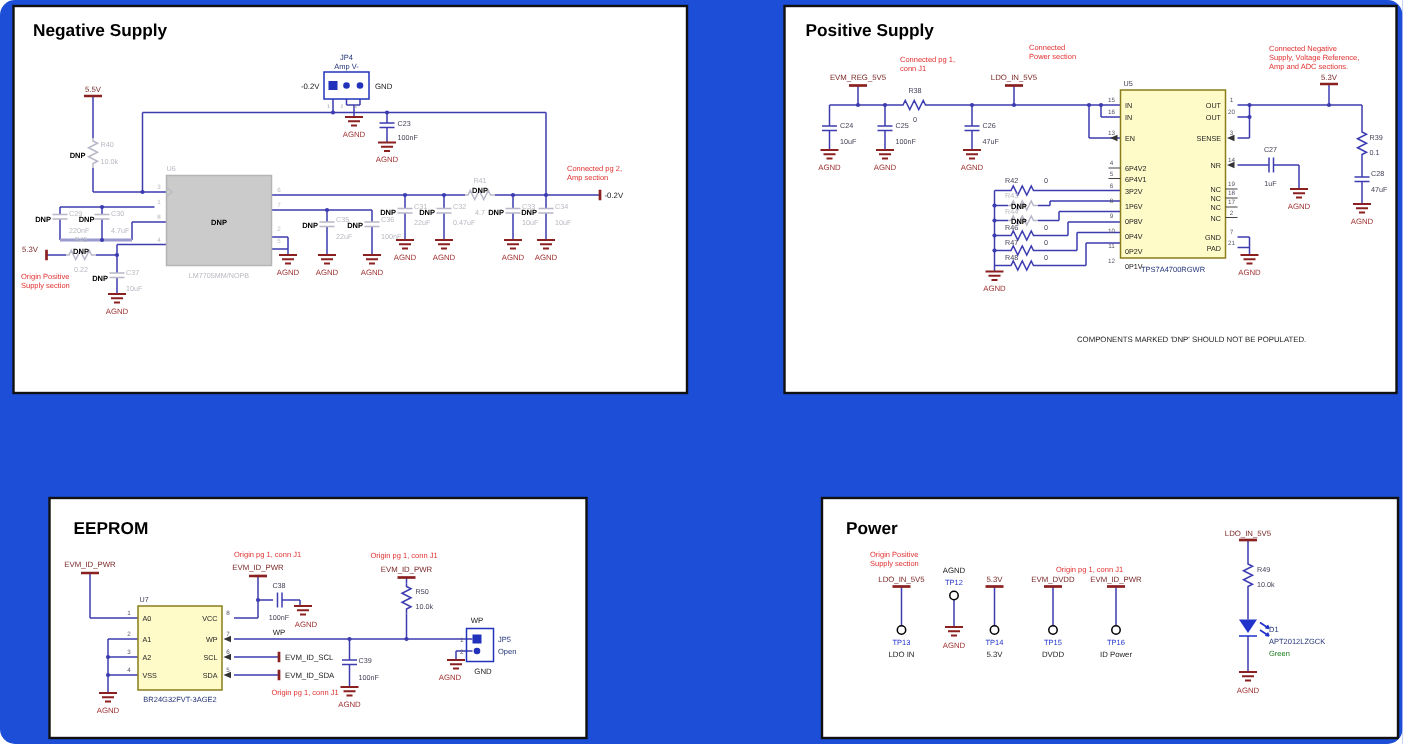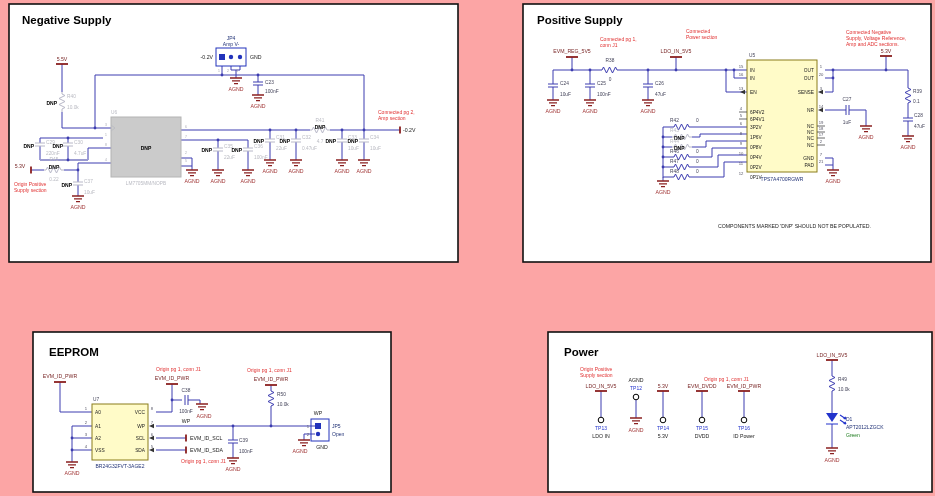--- a/index.html
+++ b/index.html
@@ -1,16 +1,16 @@
 <!DOCTYPE html>
 <html><head>
 <meta charset="utf-8">
 <style>
   html,body{margin:0;padding:0;background:#ffffff;}
-  #page{position:relative;width:935px;height:496px;background:#fca5a5;overflow:hidden;}
+  #page{position:relative;width:935px;height:496px;background:#1d4ed8;overflow:hidden;border-radius:10px;}
   text{font-family:"Liberation Sans",sans-serif;}
   .t-title{font-size:11.5px;font-weight:bold;fill:#000;}
   .net{font-size:5.2px;fill:#7a2828;}
   .agnd{font-size:5.2px;fill:#a03434;}
   .ann{font-size:5px;fill:#e03030;}
   .ref{font-size:4.8px;fill:#44445a;}
   .refg{font-size:4.8px;fill:#b9bac2;}
   .dnp{font-size:5px;font-weight:bold;fill:#000;}
   .pin{font-size:4.2px;fill:#556;}
   .ping{font-size:4.2px;fill:#b9bac2;}

